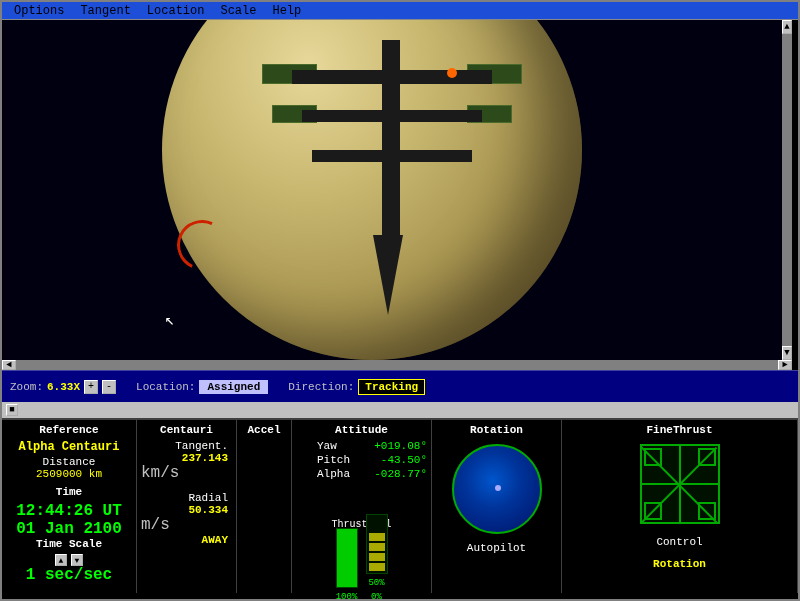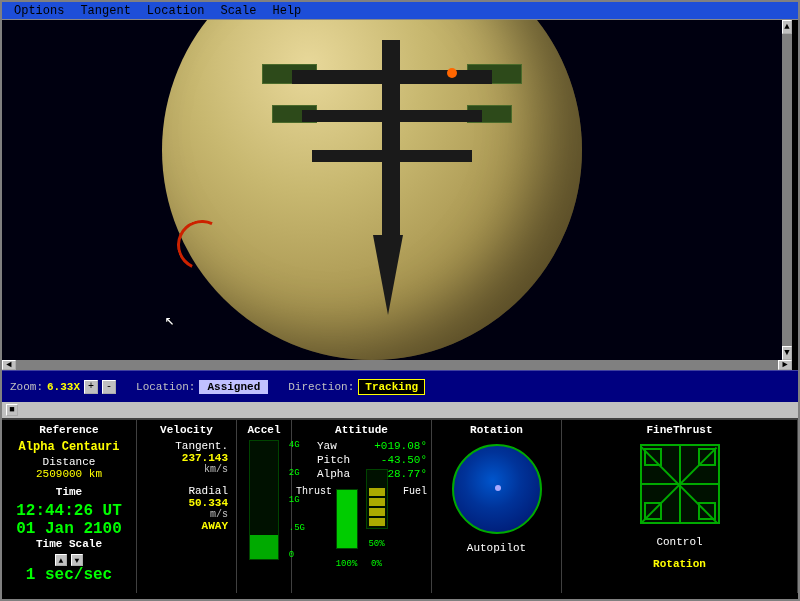--- a/index.html
+++ b/index.html
@@ -319,22 +319,22 @@
     }
     .vel-value {
       color: #ffff00;
       font-size: 11px;
       text-align: right;
       padding-right: 4px;
       font-weight: bold;
     }
     .vel-unit {
       color: #c0c0c0;
-      font-size: 10px;
-      text-align: right;
+      font-size: 16px;
+      text-align: left;
       padding-right: 4px;
       font-family: Liberation Mono, monospace;
     }
     .vel-away {
       color: #ffff00;
       font-size: 11px;
       text-align: right;
       padding-right: 4px;
       font-weight: bold;
     }
@@ -385,21 +385,22 @@
       font-size: 11px;
       text-align: right;
       width: 70px;
     }
     
     .tf-section {
       margin-top: 4px;
     }
     .tf-title-row {
       display: flex;
-      justify-content: space-between;
+      justify-content: center;
+      margin-top: 33px;
     }
     .tf-bars {
       display: flex;
       gap: 8px;
       margin-top: 2px;
       justify-content: center;
       align-items: flex-end;
       height: 70px;
     }
     .bar-wrap {
@@ -433,21 +434,21 @@
       gap: 2px;
       padding: 2px;
     }
     .fuel-seg {
       background: #aaaa00;
       height: 8px;
     }
     .bar-pct {
       color: #00ff00;
       font-size: 9px;
-      margin-top: 10px;
+      margin-top: 4px;
     }
 
     
     #rot-panel {
       width: 130px;
       flex-shrink: 0;
     }
     .rotation-display {
       width: 90px;
       height: 90px;
@@ -677,45 +678,33 @@
         <div class="panel-title">Time Scale</div>
         <div class="timescale-row">
           <div class="ts-btn">▲</div>
           <div class="ts-btn">▼</div>
         </div>
         <div class="time-value">1 sec/sec</div>
       </div>
     </div>
 
     <div class="panel-section" id="vel-panel">
-      <div class="panel-title">Velocity</div>
+      <div class="panel-title">Centauri</div>
       <div class="vel-label">Tangent.</div>
       <div class="vel-value">237.143</div>
       <div class="vel-unit">km/s</div>
       <div style="margin-top:10px;"></div>
       <div class="vel-label">Radial</div>
       <div class="vel-value">50.334</div>
       <div class="vel-unit">m/s</div>
       <div class="vel-away">AWAY</div>
     </div>
 
     <div class="panel-section" id="accel-panel">
       <div class="panel-title">Accel</div>
-      <div style="position:relative;margin:0 auto;">
-        <div class="accel-bar-container">
-          <div class="accel-bar-fill" style="height:20%;"></div>
-        </div>
-        <div style="position:absolute;right:-26px;top:0;height:120px;display:flex;flex-direction:column;justify-content:space-between;">
-          <span class="accel-lbl">4G</span>
-          <span class="accel-lbl">2G</span>
-          <span class="accel-lbl">1G</span>
-          <span class="accel-lbl">.5G</span>
-          <span class="accel-lbl">0</span>
-        </div>
-      </div>
     </div>
 
     <div class="panel-section" id="att-panel">
       <div class="panel-title">Attitude</div>
       <div class="att-row">
         <span class="att-label">Yaw</span>
         <span class="att-value">+019.08°</span>
       </div>
       <div class="att-row">
         <span class="att-label">Pitch</span>

